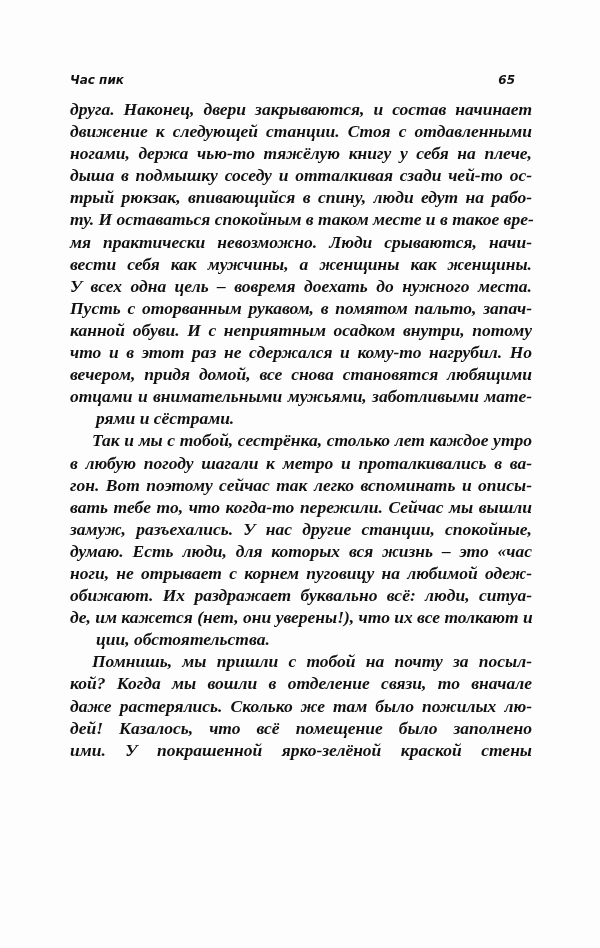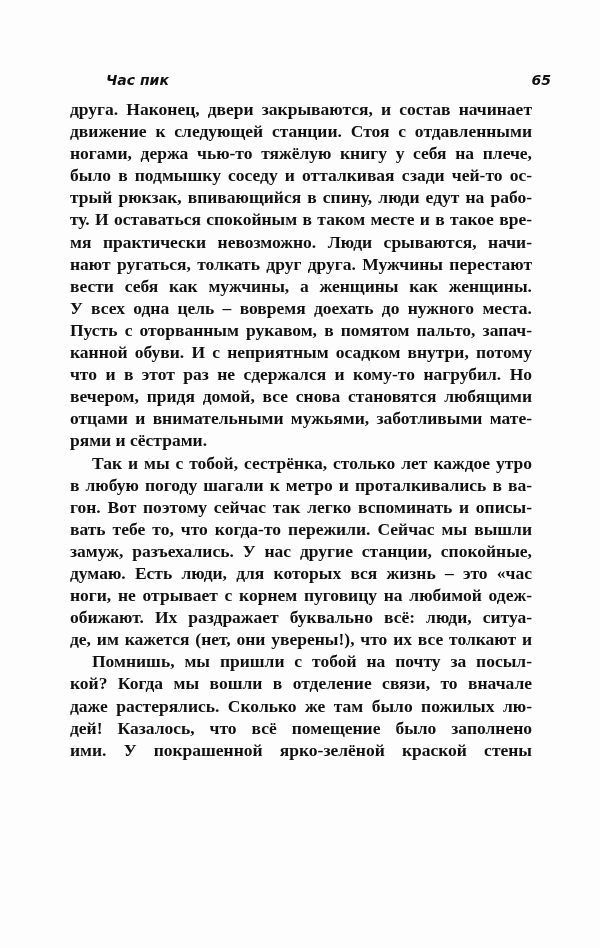--- a/index.html
+++ b/index.html
@@ -22,102 +22,103 @@
     }
     .running-header {
       position: absolute;
       top: 72px;
       left: 0;
       width: 462px;
       height: 16px;
       font-family: "DejaVu Sans", sans-serif;
       font-style: italic;
       font-weight: bold;
-      font-size: 14px;
+      font-size: 12px;
       line-height: 16px;
-      margin-left: 36px;
     }
     .running-header .title {
       position: absolute;
       left: 0;
       top: 0;
     }
     .running-header .page-number {
       position: absolute;
       right: 17px;
       top: 0;
     }
     .body-text {
       position: absolute;
       top: 98px;
       left: 0;
       width: 462px;
       font-family: "Liberation Serif", serif;
       font-weight: bold;
       font-size: 17.5px;
       line-height: 22.1px;
+      font-style: italic;
     }
     .paragraph {
       margin: 0;
     }
     .line {
       display: block;
       height: 22.1px;
       white-space: nowrap;
       text-align: justify;
       text-align-last: justify;
       overflow: visible;
     }
     .line.last {
       text-align-last: left;
+      margin-left: 26px;
     }
     .line.indent {
       padding-left: 22px;
     }
   </style>
 </head>
 <body>
 
 <div class="page">
   <div class="running-header">
     <span class="title">Час пик</span>
     <span class="page-number">65</span>
   </div>
 
   <div class="body-text">
 
     <div class="paragraph">
       <span class="line">друга. Наконец, двери закрываются, и состав начинает</span>
       <span class="line">движение к следующей станции. Стоя с отдавленными</span>
       <span class="line">ногами, держа чью-то тяжёлую книгу у себя на плече,</span>
-      <span class="line">было в подмышку соседу и отталкивая сзади чей-то ос-</span>
+      <span class="line">дыша в подмышку соседу и отталкивая сзади чей-то ос-</span>
       <span class="line">трый рюкзак, впивающийся в спину, люди едут на рабо-</span>
       <span class="line">ту. И оставаться спокойным в таком месте и в такое вре-</span>
       <span class="line">мя практически невозможно. Люди срываются, начи-</span>
-      <span class="line">нают ругаться, толкать друг друга. Мужчины перестают</span>
       <span class="line">вести себя как мужчины, а женщины как женщины.</span>
       <span class="line">У всех одна цель – вовремя доехать до нужного места.</span>
       <span class="line">Пусть с оторванным рукавом, в помятом пальто, запач-</span>
       <span class="line">канной обуви. И с неприятным осадком внутри, потому</span>
       <span class="line">что и в этот раз не сдержался и кому-то нагрубил. Но</span>
       <span class="line">вечером, придя домой, все снова становятся любящими</span>
       <span class="line">отцами и внимательными мужьями, заботливыми мате-</span>
       <span class="line last">рями и сёстрами.</span>
     </div>
 
     <div class="paragraph">
       <span class="line indent">Так и мы с тобой, сестрёнка, столько лет каждое утро</span>
       <span class="line">в любую погоду шагали к метро и проталкивались в ва-</span>
       <span class="line">гон. Вот поэтому сейчас так легко вспоминать и описы-</span>
       <span class="line">вать тебе то, что когда-то пережили. Сейчас мы вышли</span>
       <span class="line">замуж, разъехались. У нас другие станции, спокойные,</span>
       <span class="line">думаю. Есть люди, для которых вся жизнь – это «час</span>
       <span class="line">ноги, не отрывает с корнем пуговицу на любимой одеж-</span>
       <span class="line">обижают. Их раздражает буквально всё: люди, ситуа-</span>
       <span class="line">де, им кажется (нет, они уверены!), что их все толкают и</span>
+      <span class="line last">ции, обстоятельства.</span>
     </div>
 
     <div class="paragraph">
       <span class="line indent">Помнишь, мы пришли с тобой на почту за посыл-</span>
       <span class="line">кой? Когда мы вошли в отделение связи, то вначале</span>
       <span class="line">даже растерялись. Сколько же там было пожилых лю-</span>
       <span class="line">дей! Казалось, что всё помещение было заполнено</span>
       <span class="line">ими. У покрашенной ярко-зелёной краской стены</span>
     </div>
   </div>

